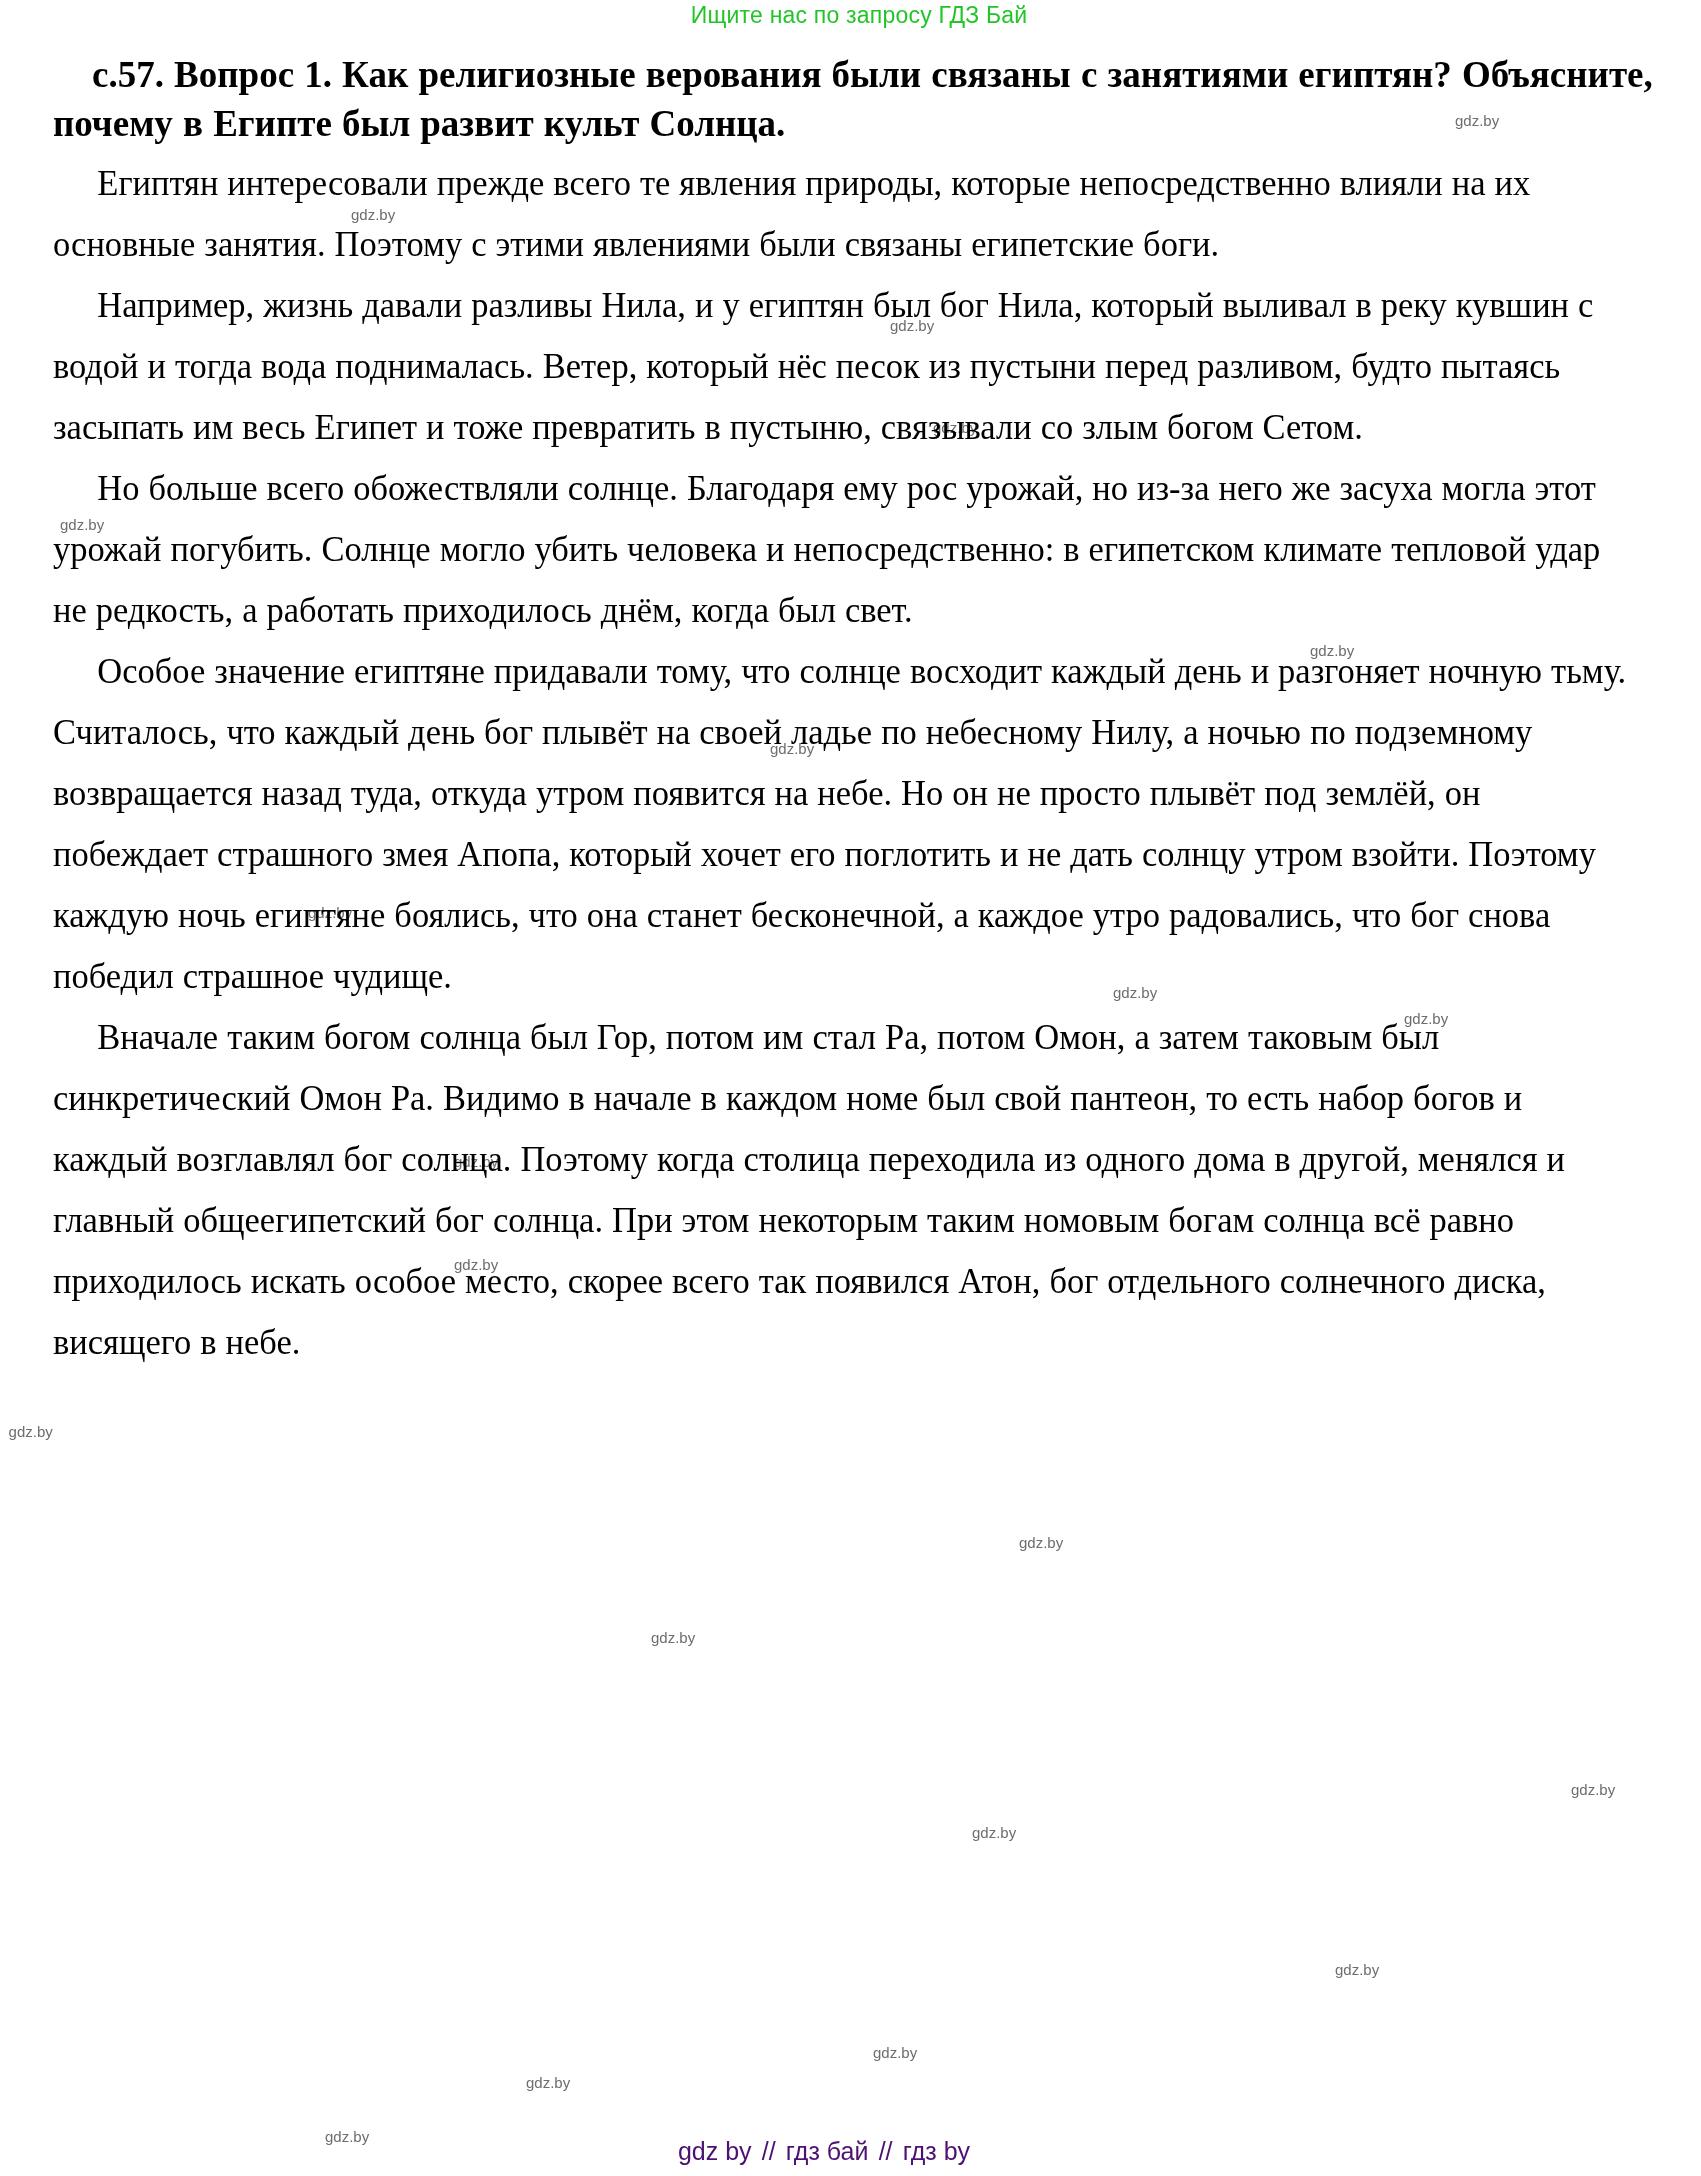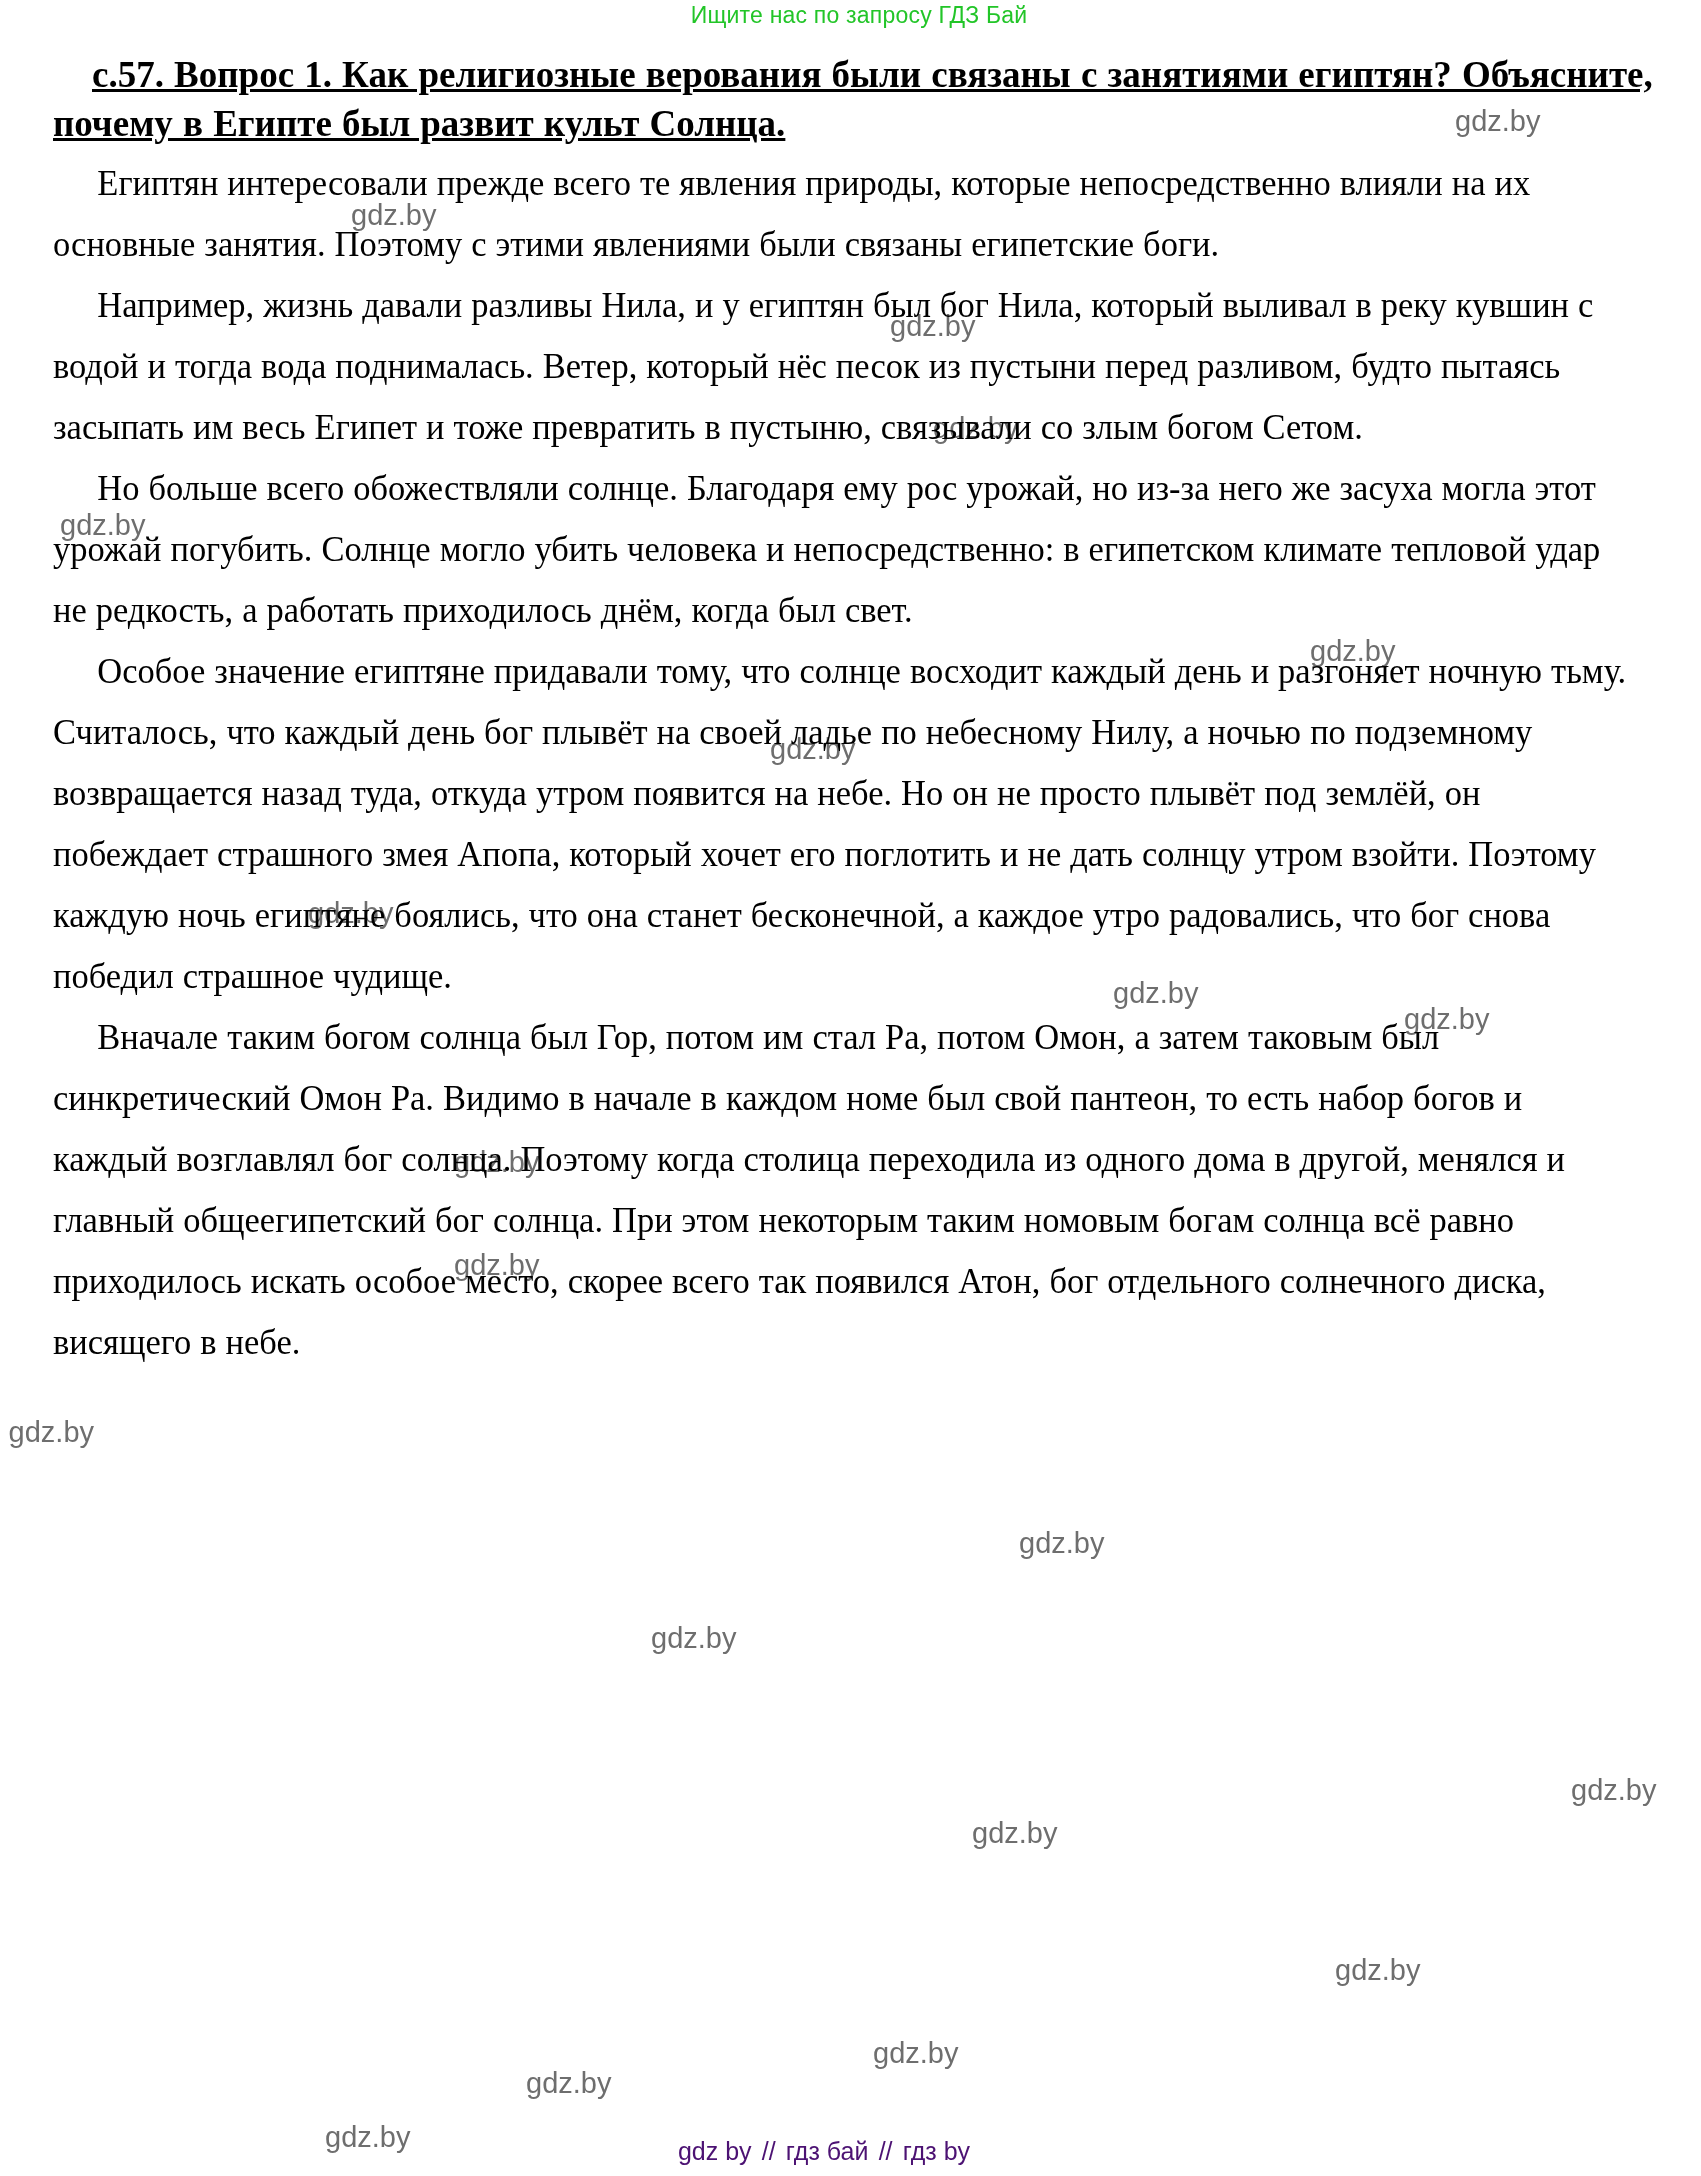--- a/index.html
+++ b/index.html
@@ -47,41 +47,40 @@
 
   .heading {
     font-family: "Liberation Serif", "DejaVu Serif", serif;
     font-weight: bold;
     font-size: 37px;
     line-height: 49px;
     text-indent: 39px;
     margin: 0 0 5.1px 0;
     letter-spacing: 0px;
     word-spacing: 0.9px;
-    text-decoration: underline;
   }
 
   .para {
     font-family: "Liberation Serif", "DejaVu Serif", serif;
     font-weight: normal;
     font-size: 35px;
     line-height: 61px;
     text-indent: 45px;
     margin: 0;
     text-align: left;
     transform: scaleX(0.985);
     transform-origin: left top;
     word-spacing: 0.4px;
   }
 
   
   .wm {
     position: absolute;
     font-family: "Liberation Sans", "DejaVu Sans", sans-serif;
-    font-size: 29px;
+    font-size: 15px;
     line-height: 22px;
     color: #6e6e6e;
     white-space: nowrap;
     pointer-events: none;
     user-select: none;
   }
 
   
   .footer-links {
     position: absolute;

